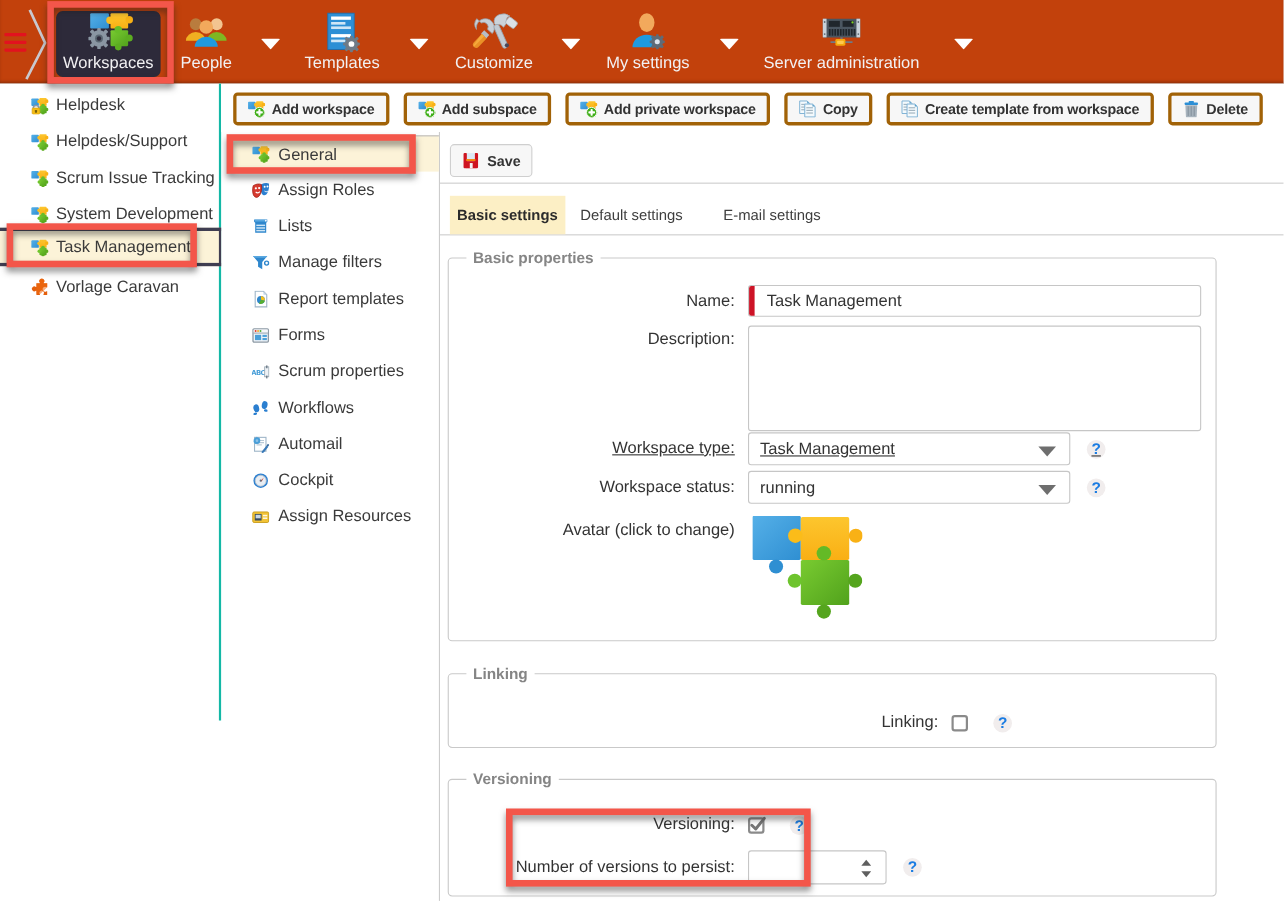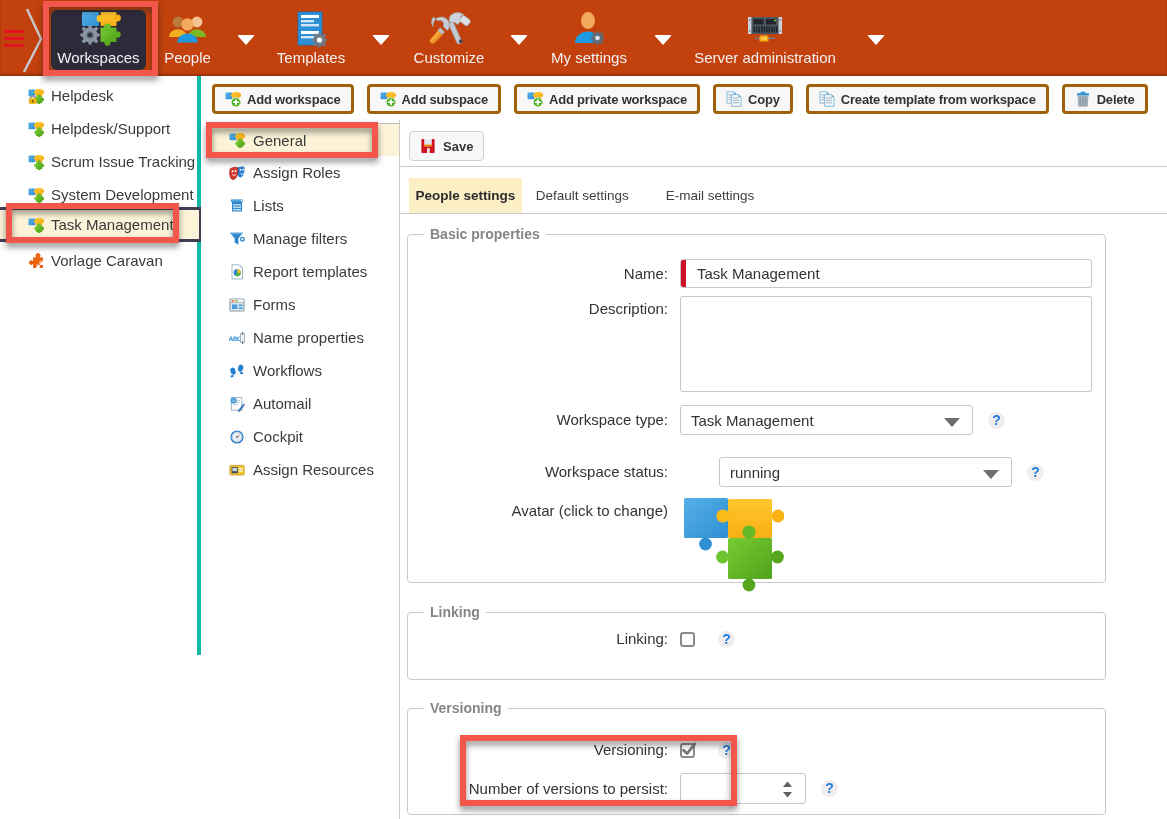--- a/index.html
+++ b/index.html
@@ -18,21 +18,21 @@
               font-size:15px; cursor:pointer; }
   .nav-item .ico { display:block; height:38px; margin-top:1px; }
   .nav-item .lbl { display:block; margin-top:0px; white-space:nowrap; }
   .nav-item.active { background:#2d2a3a; border-radius:6px; }
   .nav-caret { position:absolute; top:35px; width:0; height:0;
                border-left:9px solid transparent; border-right:9px solid transparent;
                border-top:10px solid #fff; border-radius:2px; }
 
   
   .sidebar1 { position:absolute; left:0; top:76px; width:201px; height:579px;
-              background:#fff; border-right:4px solid #14b8a6; padding-top:3px; }
+              background:#fff; border-right:2px solid #14b8a6; padding-top:3px; }
   .s1-item { height:33px; display:flex; align-items:center; padding-left:28px;
              font-size:15px; color:#3a3a3a; cursor:pointer; white-space:nowrap; }
   .s1-item .icon16 { width:16px; height:16px; margin-right:7px; flex:0 0 16px; }
   .s1-item.selected { position:relative; top:-4px; height:35px; margin-bottom:-2px;
               background:#fcf3d8; border-top:3px solid #403e52; border-bottom:3px solid #403e52;
               width:201px; border-right:2px solid #403e52; }
 
   
   .toolbar { position:absolute; left:201px; top:76px; width:966px; height:44px;
              background:#fff; display:flex; align-items:flex-start; padding:8px 0 0 11px; }
@@ -547,21 +547,21 @@
     <div class="s2-item">
       <svg class="icon16" viewBox="0 0 16 16">
           <use href="#sym-forms"></use>
         </svg>
       <span>Forms</span>
     </div>
     <div class="s2-item">
       <svg class="icon16" viewBox="0 0 16 16">
           <use href="#sym-itemprops"></use>
         </svg>
-      <span>Name properties</span>
+      <span>Scrum properties</span>
     </div>
     <div class="s2-item">
       <svg class="icon16" viewBox="0 0 16 16">
           <use href="#sym-workflows"></use>
         </svg>
       <span>Workflows</span>
     </div>
     <div class="s2-item">
       <svg class="icon16" viewBox="0 0 16 16">
           <use href="#sym-automail"></use>
@@ -585,21 +585,21 @@
   <section class="panel">
     <div class="save-row">
       <button class="save-btn">
         <svg class="icon16" viewBox="0 0 16 16">
             <use href="#sym-save"></use>
           </svg>
         <span>Save</span>
       </button>
     </div>
     <div class="tabs-row">
-      <div class="tab active"><span>People settings</span></div>
+      <div class="tab active"><span>Basic settings</span></div>
       <div class="tab" style="margin-right:9px;text-align:right;"><span>Default settings</span></div>
       <div class="tab"><span>E-mail settings</span></div>
     </div>
 
     <div class="form-area">
 
       <div class="fieldset" style="top:21px;height:349px;">
         <span class="legend">Basic properties</span>
 
         <div class="frow" style="margin-top:24px;">
@@ -612,32 +612,32 @@
           </div>
         </div>
 
         <div class="frow" style="margin-top:8px;">
           <div class="flabel" style="padding-top:4px;">Description:</div>
           <div class="fctl">
             <div class="textarea"></div>
           </div>
         </div>
 
-        <div class="frow" style="margin-top:13px;">
+        <div class="frow" style="margin-top:1px;text-decoration:underline;">
           <div class="flabel" style="line-height:30px;">Workspace type:</div>
           <div class="fctl" style="display:flex;align-items:center;">
             <div class="select">
               <span class="sel-txt">Task Management</span>
               <span class="sel-arrow"></span>
             </div>
             <span class="help" style="margin-left:15px;">?</span>
           </div>
         </div>
 
-        <div class="frow" style="margin-top:22px;gap:39px;">
+        <div class="frow" style="margin-top:5px;">
           <div class="flabel" style="line-height:30px;">Workspace status:</div>
           <div class="fctl" style="display:flex;align-items:center;">
             <div class="select">
               <span class="sel-txt">running</span>
               <span class="sel-arrow"></span>
             </div>
             <span class="help" style="margin-left:15px;">?</span>
           </div>
         </div>
 
@@ -655,21 +655,21 @@
               <circle cx="38.5" cy="59" r="6.4" fill="#6ec42e"></circle>
               <circle cx="93.5" cy="59" r="6.4" fill="#55a51e"></circle>
               <circle cx="65" cy="87" r="6.4" fill="#55a51e"></circle>
             </svg>
           </div>
         </div>
       </div>
 
       <div class="fieldset" style="top:399px;height:68px;">
         <span class="legend">Linking</span>
-        <div class="frow" style="margin-top:18px;">
+        <div class="frow" style="margin-top:36px;justify-content:center;">
           <div class="flabel" style="line-height:15px;">Linking:</div>
           <div class="fctl" style="display:flex;align-items:center;">
             <span class="checkbox"></span>
             <span class="help" style="margin-left:23px;">?</span>
           </div>
         </div>
       </div>
 
       <div class="fieldset" style="top:495px;height:107px;">
         <span class="legend">Versioning</span>

